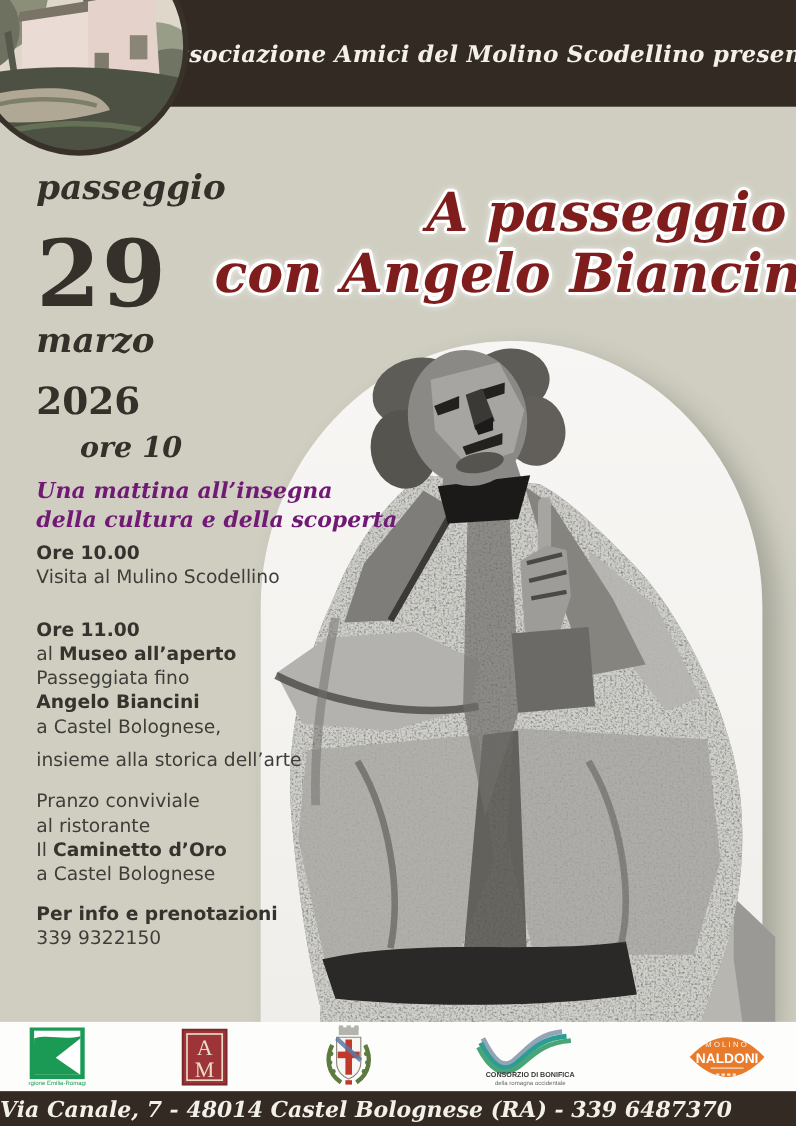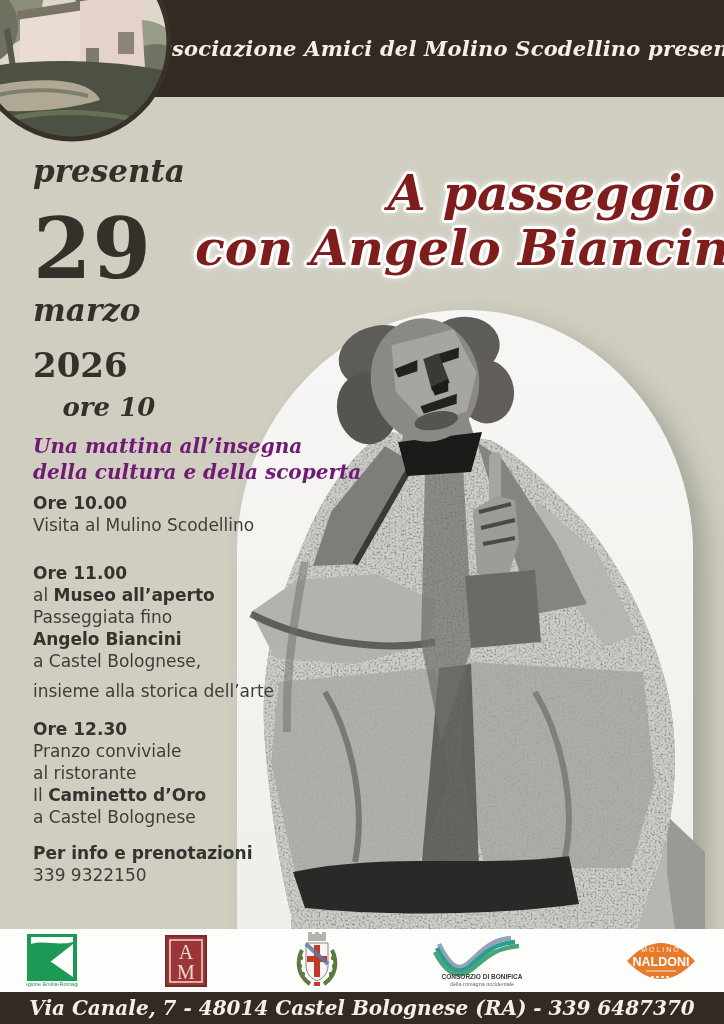--- a/index.html
+++ b/index.html
@@ -71,21 +71,21 @@
   
   .logo-strip{
     position:absolute;left:0;top:929px;width:724px;height:63px;background:#fdfdfc;z-index:6;
     display:flex;align-items:center;justify-content:space-between;
     padding:0 26px;box-sizing:border-box;
   }
   .logo{display:flex;align-items:center;justify-content:center;}
   
   .footer-bar{
     position:absolute;left:0;top:992px;width:724px;height:32px;background:#322a23;z-index:7;
-    display:flex;align-items:center;justify-content:center;
+    display:flex;align-items:center;justify-content:flex-start;
     color:#f3f0ea;font-family:"DejaVu Serif",serif;font-style:italic;font-weight:bold;
     font-size:20px;white-space:nowrap;
   }
 </style>
 </head>
 <body>
 
 <div class="poster">
 
   <div class="top-banner">
@@ -118,21 +118,21 @@
 
       <path d="M6,132 C60,118 150,122 202,134 L202,208 L6,208 Z" fill="#4d5143"></path>
       <path d="M6,152 C70,136 122,140 132,162 C92,174 40,176 6,170 Z" fill="#b0a894"></path>
       <path d="M20,160 C50,150 90,150 120,158" stroke="#7c8068" stroke-width="4" fill="none"></path>
       <path d="M30,184 C70,172 120,172 160,180" stroke="#667055" stroke-width="5" fill="none"></path>
     </g>
     <circle cx="104" cy="104" r="97" fill="none" stroke="#38312a" stroke-width="5"></circle>
   </svg>
 
   <div class="date-block">
-    <div class="date-weekday">presenta</div>
+    <div class="date-weekday">passeggio</div>
     <div class="date-day">29</div>
     <div class="date-month">marzo</div>
     <div class="date-year">2026</div>
     <div class="date-time">ore 10</div>
   </div>
 
   <div class="arch"></div>
 
   <svg class="statue-svg" viewBox="0 0 470 618">
     <defs>
@@ -229,21 +229,20 @@
       <div class="sched-line"><strong>Ore 11.00</strong></div>
       <div class="sched-line"><span>al </span><strong>Museo all’aperto</strong></div>
       <div class="sched-line">Passeggiata fino</div>
       <div class="sched-line"><strong>Angelo Biancini</strong></div>
       <div class="sched-line">a Castel Bolognese,</div>
     </div>
     <div class="guide">
       <div class="sched-line">insieme alla storica dell’arte</div>
     </div>
     <div class="slot3">
-      <div class="sched-line"><strong>Ore 12.30</strong></div>
       <div class="sched-line">Pranzo conviviale</div>
       <div class="sched-line">al ristorante</div>
       <div class="sched-line"><span>Il </span><strong>Caminetto d’Oro</strong></div>
       <div class="sched-line">a Castel Bolognese</div>
     </div>
     <div class="info">
       <div class="sched-line"><strong>Per info e prenotazioni</strong></div>
       <div class="sched-line">339 9322150</div>
     </div>
   </div>

